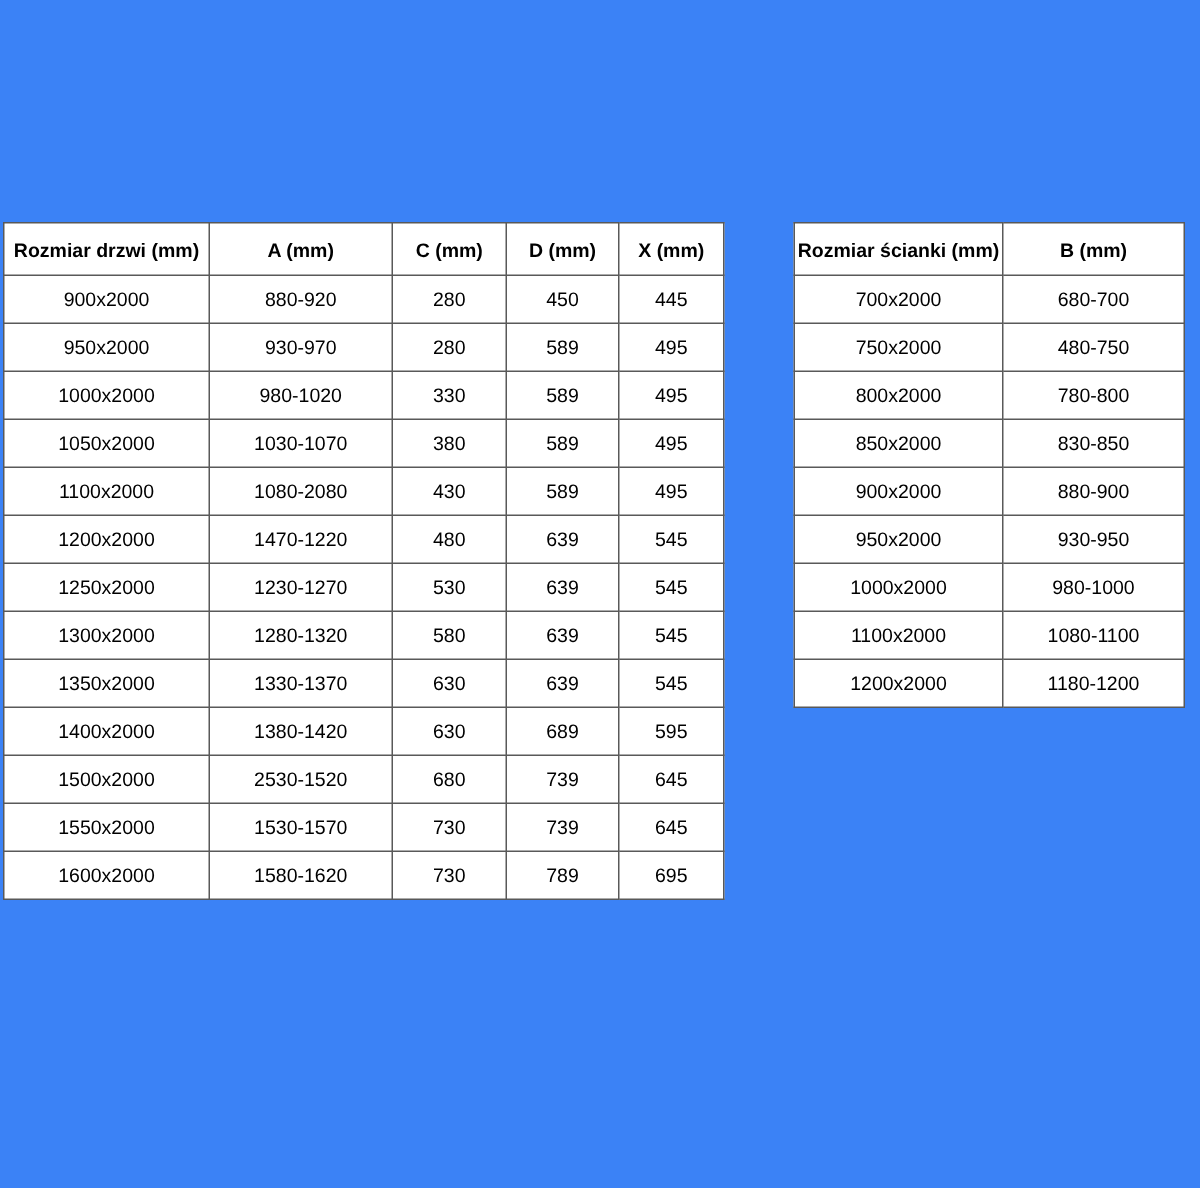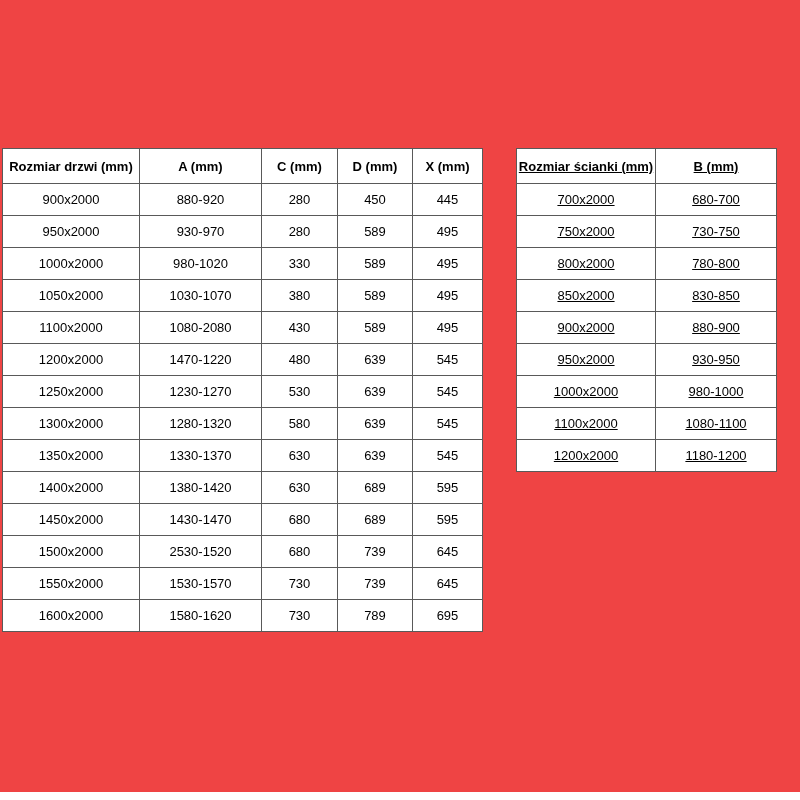--- a/index.html
+++ b/index.html
@@ -8,21 +8,21 @@
     width: 800px;
     height: 800px;
     background: #ffffff;
     font-family: "Liberation Sans", sans-serif;
     color: #000000;
   }
   .page {
     position: relative;
     width: 800px;
     height: 792px;
-    background: #ef4444;
+    background: #3b82f6;
   }
   table.spec {
     position: absolute;
     border-collapse: collapse;
     table-layout: fixed;
     background: #ffffff;
   }
   table.spec th, table.spec td {
     border: 1px solid #595959;
     text-align: center;
@@ -36,21 +36,21 @@
   }
   table.spec th {
     font-weight: bold;
     height: 34px;
   }
   table.spec td {
     font-weight: normal;
     height: 31px;
   }
   #table-doors { left: 2px; top: 148px; width: 481px; }
-  #table-walls { left: 516px; top: 148px; width: 260px; text-decoration: underline; }
+  #table-walls { left: 529px; top: 148px; width: 260px; }
 </style>
 </head>
 <body>
 
 <div class="page">
   <table class="spec" id="table-doors">
       <colgroup>
         <col style="width: 137px;">
         <col style="width: 122px;">
         <col style="width: 76px;">
@@ -131,27 +131,20 @@
           <td>545</td>
         </tr>
         <tr>
           <td>1400x2000</td>
           <td>1380-1420</td>
           <td>630</td>
           <td>689</td>
           <td>595</td>
         </tr>
         <tr>
-          <td>1450x2000</td>
-          <td>1430-1470</td>
-          <td>680</td>
-          <td>689</td>
-          <td>595</td>
-        </tr>
-        <tr>
           <td>1500x2000</td>
           <td>2530-1520</td>
           <td>680</td>
           <td>739</td>
           <td>645</td>
         </tr>
         <tr>
           <td>1550x2000</td>
           <td>1530-1570</td>
           <td>730</td>
@@ -178,21 +171,21 @@
           <th>B (mm)</th>
         </tr>
       </thead>
       <tbody>
         <tr>
           <td>700x2000</td>
           <td>680-700</td>
         </tr>
         <tr>
           <td>750x2000</td>
-          <td>730-750</td>
+          <td>480-750</td>
         </tr>
         <tr>
           <td>800x2000</td>
           <td>780-800</td>
         </tr>
         <tr>
           <td>850x2000</td>
           <td>830-850</td>
         </tr>
         <tr>

